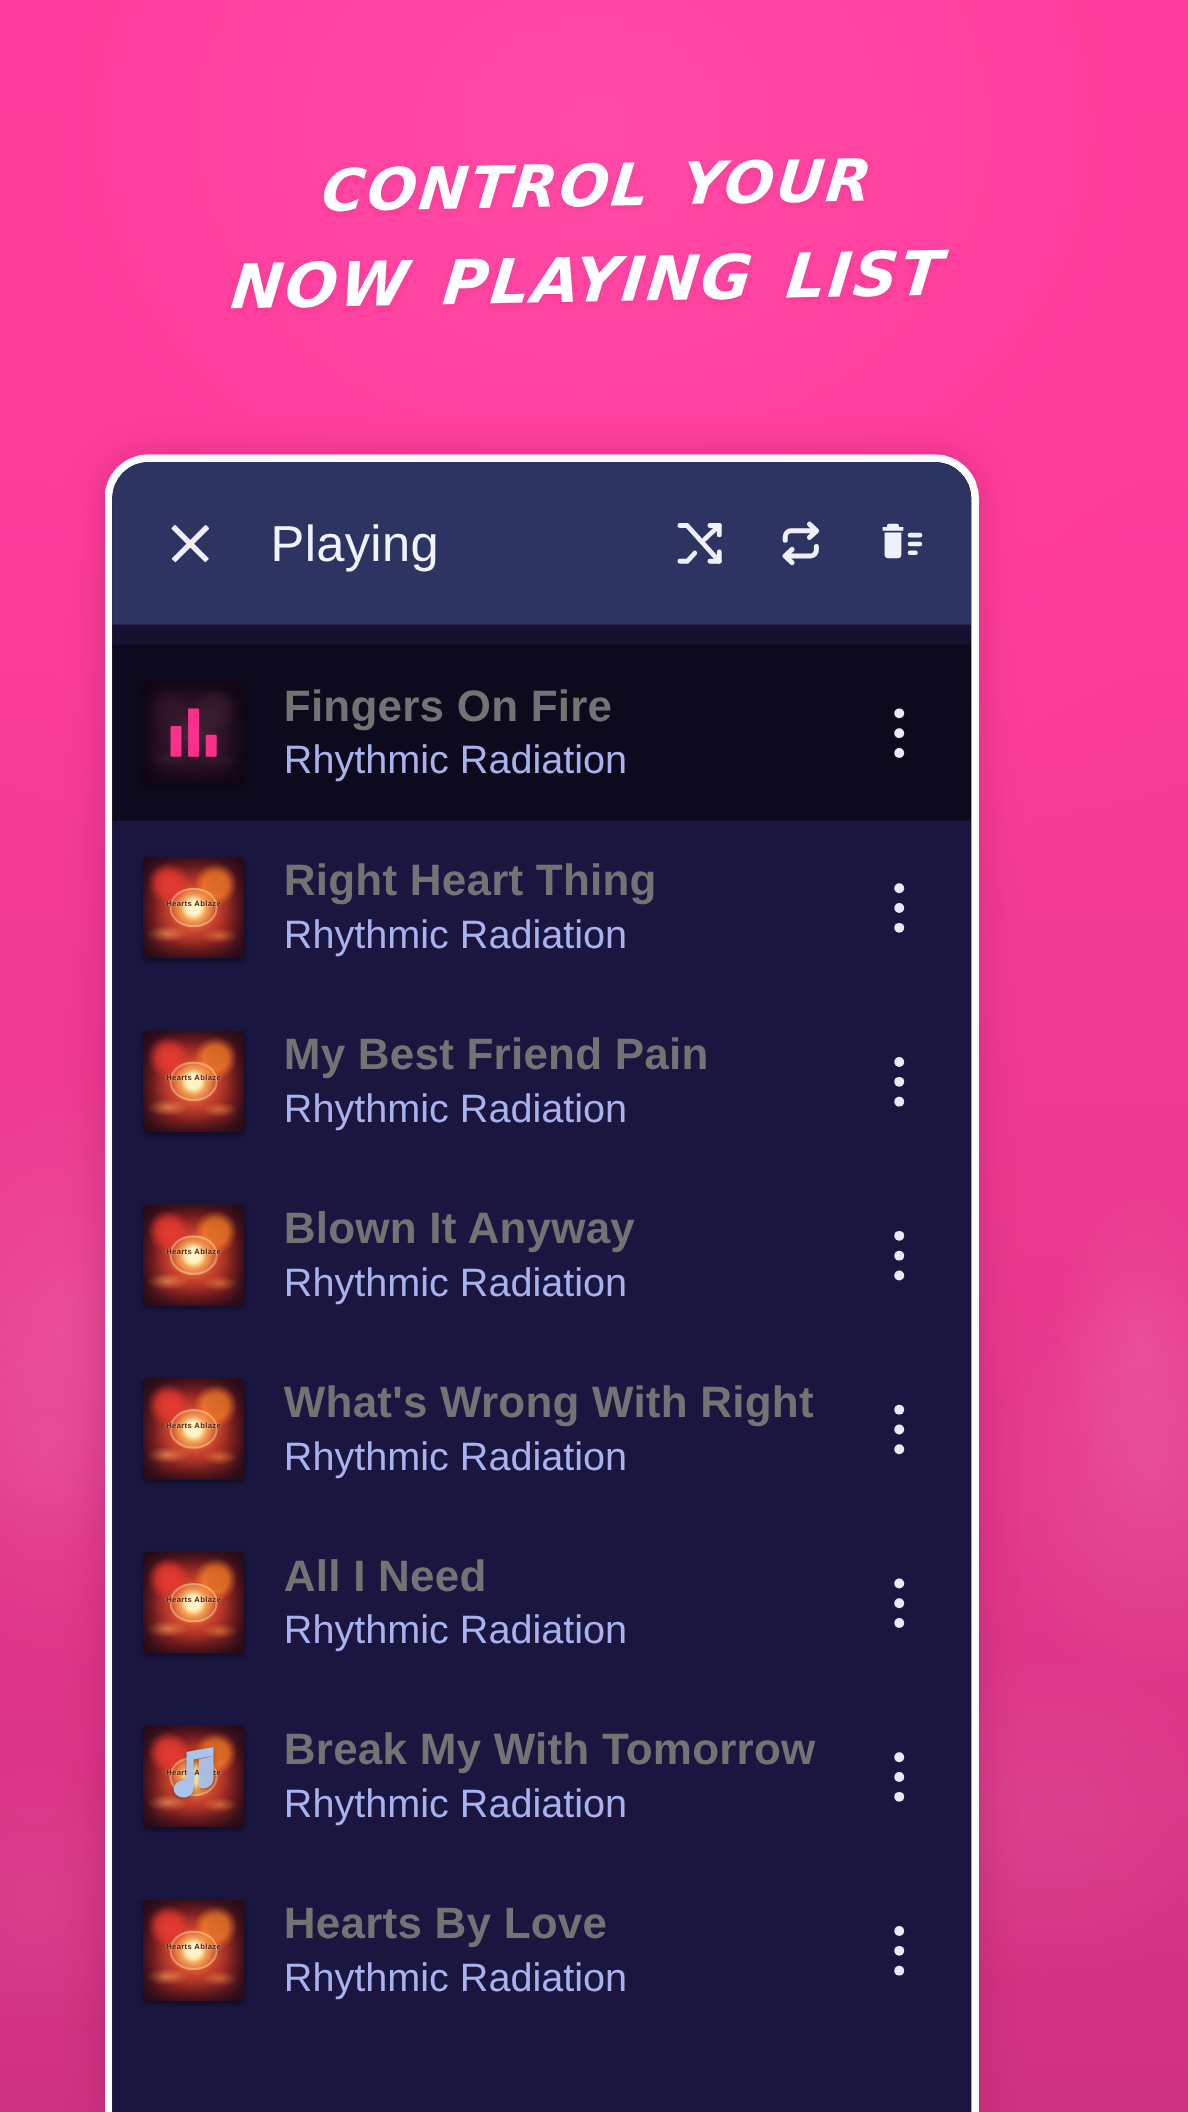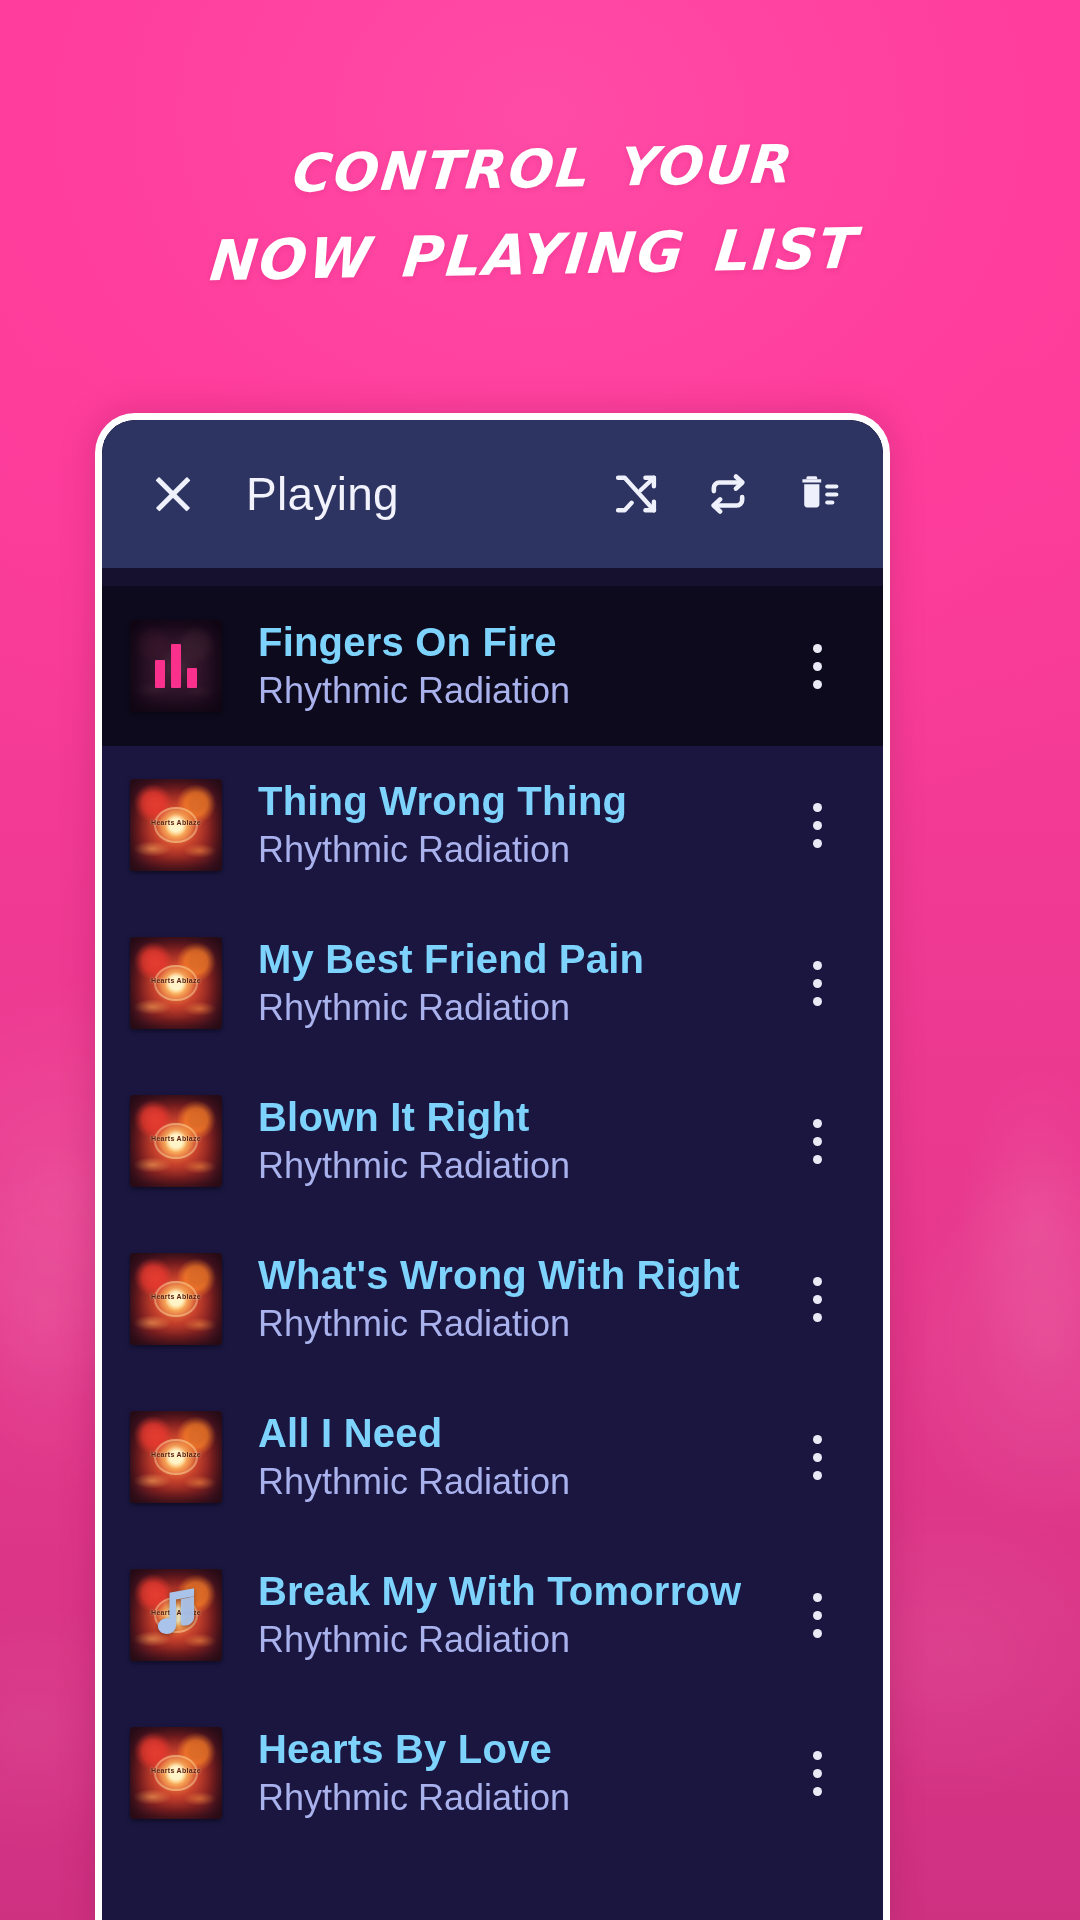--- a/index.html
+++ b/index.html
@@ -169,21 +169,21 @@
 
   
   .note{
     position:absolute;left:50%;top:50%;transform:translate(-50%,-50%);
     width:62px;height:62px;
   }
   .note svg{display:block;filter:drop-shadow(0 1px 2px rgba(0,0,0,.4));}
 
   .meta{flex:1 1 auto;min-width:0;margin-left:36px;}
   .title{
-    color:#7dd3fc;font-size:40px;font-weight:700;line-height:48px;
+    color:#737373;font-size:40px;font-weight:700;line-height:48px;
     white-space:nowrap;overflow:hidden;text-overflow:ellipsis;
     letter-spacing:.2px;
   }
   .artist{
     color:#a9b2ec;font-size:36px;font-weight:400;line-height:46px;margin-top:2px;
     white-space:nowrap;overflow:hidden;text-overflow:ellipsis;
   }
   .more{
     width:64px;height:84px;flex:0 0 64px;
     display:flex;flex-direction:column;align-items:center;justify-content:center;gap:9px;
@@ -273,21 +273,21 @@
       </div>
 
       <div class="row">
         <div class="art">
           <div class="ak"></div>
             <div class="ak-ring"></div>
           <div class="ak-txt">Hearts Ablaze</div>
           <div class="ak-vig"></div>
         </div>
         <div class="meta">
-          <div class="title">Thing Wrong Thing</div>
+          <div class="title">Right Heart Thing</div>
           <div class="artist">Rhythmic Radiation</div>
         </div>
         <div class="more">
             <s></s>
             <s></s>
             <s></s>
           </div>
       </div>
 
       <div class="row">
@@ -309,21 +309,21 @@
       </div>
 
       <div class="row">
         <div class="art">
           <div class="ak"></div>
             <div class="ak-ring"></div>
           <div class="ak-txt">Hearts Ablaze</div>
           <div class="ak-vig"></div>
         </div>
         <div class="meta">
-          <div class="title">Blown It Right</div>
+          <div class="title">Blown It Anyway</div>
           <div class="artist">Rhythmic Radiation</div>
         </div>
         <div class="more">
             <s></s>
             <s></s>
             <s></s>
           </div>
       </div>
 
       <div class="row">

